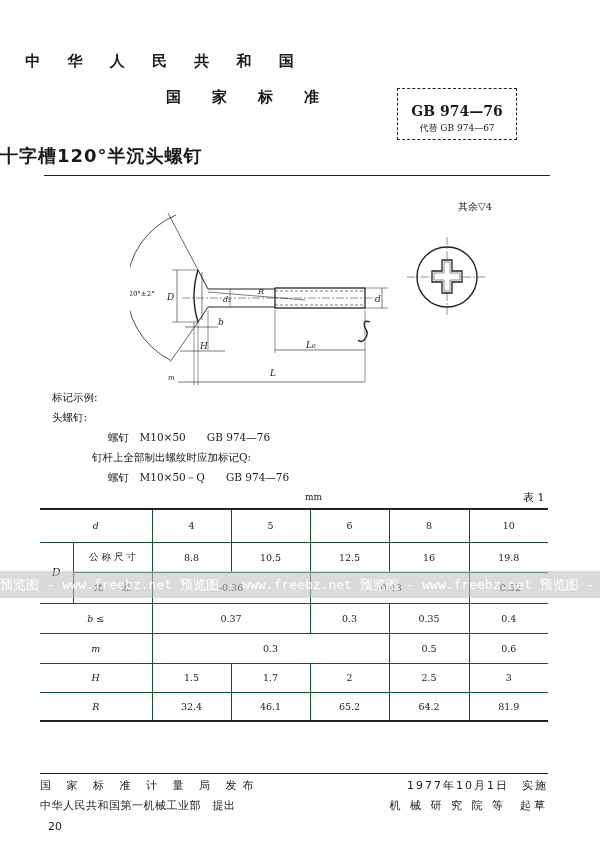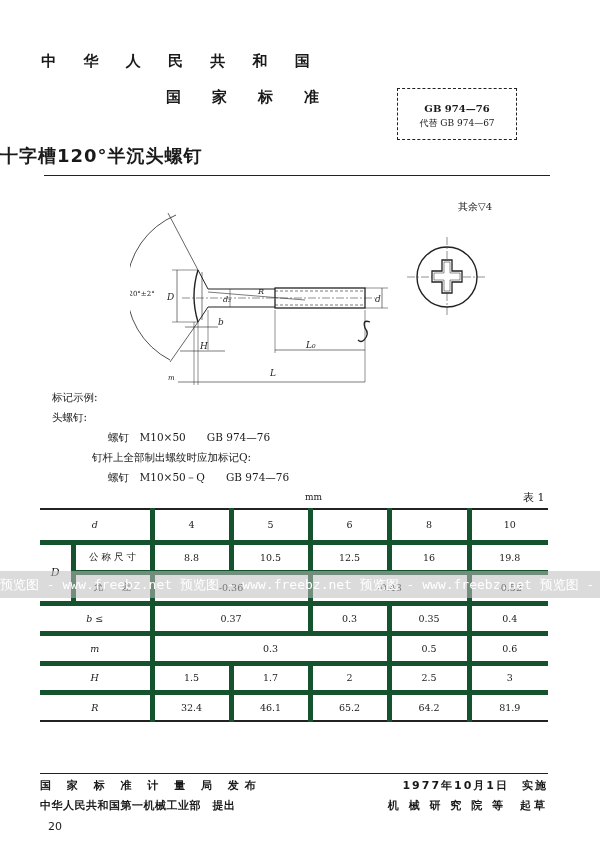--- a/index.html
+++ b/index.html
@@ -1,41 +1,41 @@
 <!DOCTYPE html>
 <html><head>
 <meta charset="utf-8">
 <style>
   html, body { margin:0; padding:0; background:#fff; }
   body { width:600px; height:857px; position:relative; overflow:hidden; font-family:"DejaVu Serif", serif; color:#1a1a1a; }
   .abs { position:absolute; }
-  .hdr1 { left:0; width:330px; top:52px; text-align:center; font-family:"DejaVu Sans", sans-serif; font-weight:bold; font-size:15px; letter-spacing:11px;margin-left:16px; }
+  .hdr1 { left:0; width:330px; top:52px; text-align:center; font-family:"DejaVu Sans", sans-serif; font-weight:bold; font-size:15px; letter-spacing:11px; }
   .hdr2 { left:0; width:330px; top:88px; text-align:right; font-family:Liberation Mono, monospace; font-weight:bold; font-size:15px; letter-spacing:11px; }
   .title { left:0; width:330px; top:144px; text-align:left; font-family:"DejaVu Sans", sans-serif; font-size:18px; font-weight:bold; letter-spacing:1px; }
   .stdbox { left:397px; top:88px; width:120px; height:52px; border:1.5px dashed #222; box-sizing:border-box; text-align:center; }
-  .stdbox .code { font-weight:bold; font-size:10px; margin-top:14px; }
+  .stdbox .code { font-weight:bold; font-size:14px; margin-top:14px; }
   .stdbox .repl { font-size:9px; margin-top:3px; }
   .rule-top { left:44px; top:175px; width:506px; height:0; border-top:1.5px solid #222; }
   .surface { left:458px; top:200px; font-size:10px; }
   .diagram { left:130px; top:210px; }
   .marking { left:68px; top:387px; font-size:10.5px; line-height:20px; width:500px; }
   .marking .ind { padding-left:24px; }
   .marking .ind2 { padding-left:40px; }
   .unit { left:305px; top:492px; font-size:9px; }
   .tabnum { left:523px; top:490px; font-size:11px; }
   table.spec { position:absolute; left:40px; top:508px; width:508px; border-collapse:collapse; font-size:9.5px; }
-  table.spec td { border:5px solid #14532d; text-align:center; padding:0; }
+  table.spec td { border:1px solid #14532d; text-align:center; padding:0; }
   table.spec tr:first-child td { border-top:2px solid #222; }
   table.spec tr:last-child td { border-bottom:2px solid #222; }
   table.spec td.edge-l { border-left:none; }
   table.spec td.edge-r { border-right:none;margin-top:11px; }
   .it { font-style:italic; }
   .wm { left:0; top:571px; width:600px; height:27px; background:rgba(190,190,190,0.55); color:#fff; font-family:"DejaVu Sans Mono", monospace; font-size:13px; line-height:27px; white-space:nowrap; overflow:hidden; }
   .rule-bot { left:40px; top:773px; width:508px; border-top:1.5px solid #222; }
-  .foot { font-family:"DejaVu Sans", sans-serif; font-weight:bold; font-size:11px; }
+  .foot { font-family:"DejaVu Sans", sans-serif; font-weight:normal; font-size:11px; }
   .pg { left:48px; top:820px; font-size:11px; font-family:"DejaVu Sans", sans-serif; }
 </style>
 </head>
 <body>
 
 <div class="abs hdr1">中 华 人 民 共 和 国</div>
 <div class="abs hdr2">国 家 标 准</div>
 <div class="abs title">十字槽120°半沉头螺钉</div>
 
 <div class="abs stdbox">

